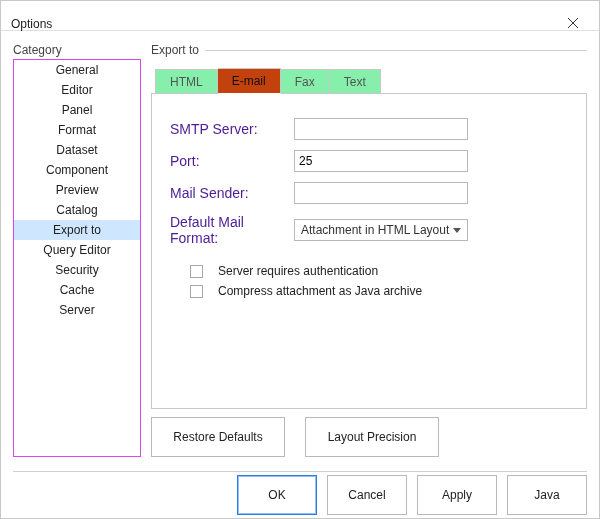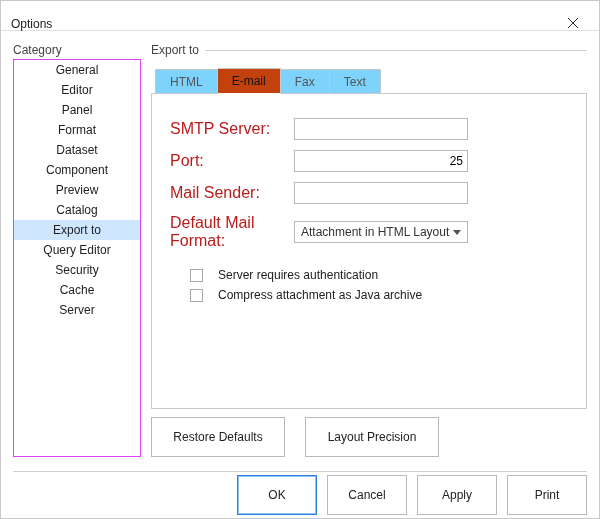--- a/index.html
+++ b/index.html
@@ -80,21 +80,21 @@
   .tabstrip {
     display:flex;
     align-items:flex-end;
     padding-left: 4px;
     height: 28px;
   }
   .tab {
     padding: 5px 14px;
     border: 1px solid #c8c8c8;
     border-bottom: none;
-    background: #7dd3fc;
+    background: #86efac;
     color: #555;
     margin-right: 0;
     position: relative;
     top: 1px;
     font-size: 12px;
   }
   .tab + .tab { border-left: none; }
   .tab.active {
     background: #c2410c;
     color: #111;
@@ -109,31 +109,30 @@
     position: relative;
   }
   .form-row {
     display:flex;
     align-items:center;
     margin-bottom: 10px;
   }
   .form-row label {
     width: 124px;
     text-align: left;
-    color:#b91c1c;
-    font-size:16px;
+    color:#4c1d95;
+    font-size:14px;
   }
   .text-input {
     width: 174px;
     height: 22px;
     border: 1px solid #b8b8b8;
     padding: 2px 4px;
     font-size: 12px;
     background:#fff;
-    text-align:right;
   }
   .select {
     width: 174px;
     height: 22px;
     border: 1px solid #b8b8b8;
     display:flex; align-items:center; justify-content:space-between;
     padding: 0 6px 0 6px;
     font-size:12px;
     background:#fff;
     color:#333;
@@ -293,17 +292,17 @@
     <div class="btn primary" style="width:80px">
       <span>OK</span>
     </div>
     <div class="btn" style="width:80px">
       <span>Cancel</span>
     </div>
     <div class="btn" style="width:80px">
       <span>Apply</span>
     </div>
     <div class="btn" style="width:80px">
-      <span>Print</span>
+      <span>Java</span>
     </div>
   </div>
 
 </div>
 
 </body></html>

